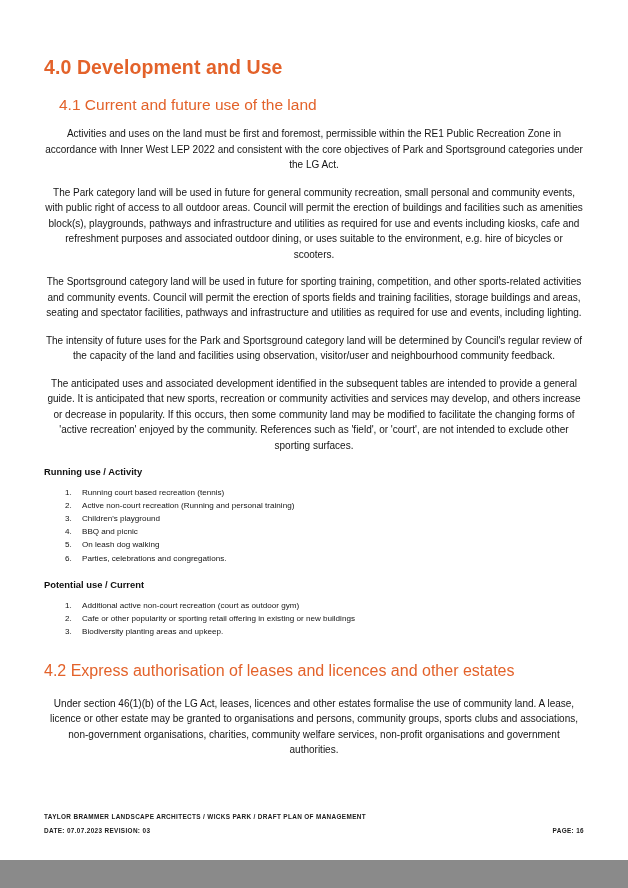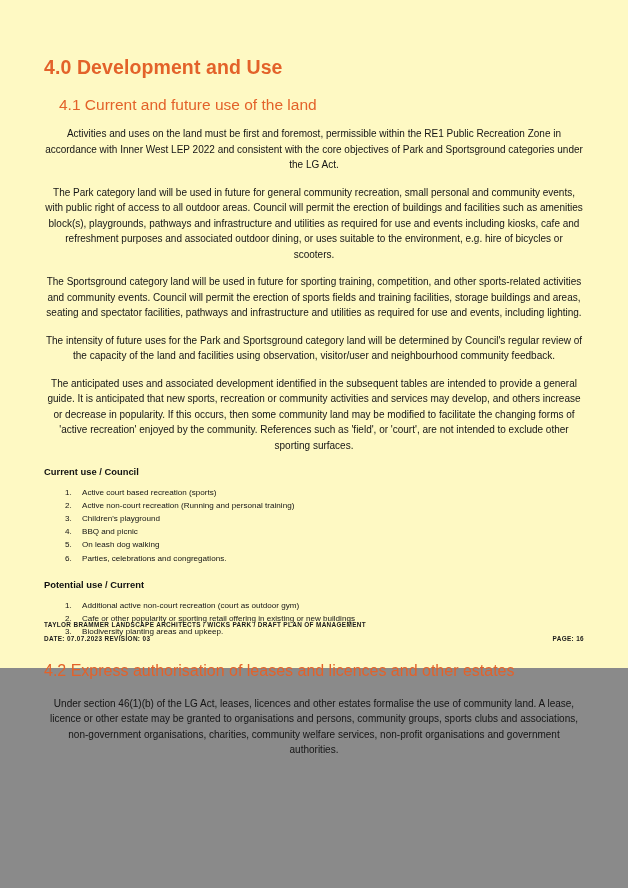--- a/index.html
+++ b/index.html
@@ -12,22 +12,22 @@
     height: 888px;
     font-family: "Liberation Sans", sans-serif;
     color: #1c1c1c;
     overflow: hidden;
     position: relative;
   }
   .page {
     position: absolute;
     left: 0; top: 0;
     width: 628px;
-    height: 668px;
-    background: #fef9c3;
+    height: 860px;
+    background: #ffffff;
     box-sizing: border-box;
     padding: 0;
   }
   .content {
     position: absolute;
     left: 44px;
     top: 56px;
     width: 540px;
   }
   h1.sec-title {
@@ -117,24 +117,24 @@
     <p class="body">Activities and uses on the land must be first and foremost, permissible within the RE1 Public Recreation Zone in accordance with Inner West LEP 2022 and consistent with the core objectives of Park and Sportsground categories under the LG Act.</p>
 
     <p class="body">The Park category land will be used in future for general community recreation, small personal and community events, with public right of access to all outdoor areas. Council will permit the erection of buildings and facilities such as amenities block(s), playgrounds, pathways and infrastructure and utilities as required for use and events including kiosks, cafe and refreshment purposes and associated outdoor dining, or uses suitable to the environment, e.g. hire of bicycles or scooters.</p>
 
     <p class="body">The Sportsground category land will be used in future for sporting training, competition, and other sports-related activities and community events. Council will permit the erection of sports fields and training facilities, storage buildings and areas, seating and spectator facilities, pathways and infrastructure and utilities as required for use and events, including lighting.</p>
 
     <p class="body">The intensity of future uses for the Park and Sportsground category land will be determined by Council's regular review of the capacity of the land and facilities using observation, visitor/user and neighbourhood community feedback.</p>
 
     <p class="body">The anticipated uses and associated development identified in the subsequent tables are intended to provide a general guide. It is anticipated that new sports, recreation or community activities and services may develop, and others increase or decrease in popularity. If this occurs, then some community land may be modified to facilitate the changing forms of 'active recreation' enjoyed by the community. References such as 'field', or 'court', are not intended to exclude other sporting surfaces.</p>
 
-    <h3 class="list-head">Current use / Council</h3>
+    <h3 class="list-head">Running use / Activity</h3>
 
     <ol class="numlist">
-      <li>Active court based recreation (sports)</li>
+      <li>Running court based recreation (tennis)</li>
       <li>Active non-court recreation (Running and personal training)</li>
       <li>Children's playground</li>
       <li>BBQ and picnic</li>
       <li>On leash dog walking</li>
       <li>Parties, celebrations and congregations.</li>
     </ol>
 
     <h3 class="list-head">Potential use / Current</h3>
 
     <ol class="numlist">

